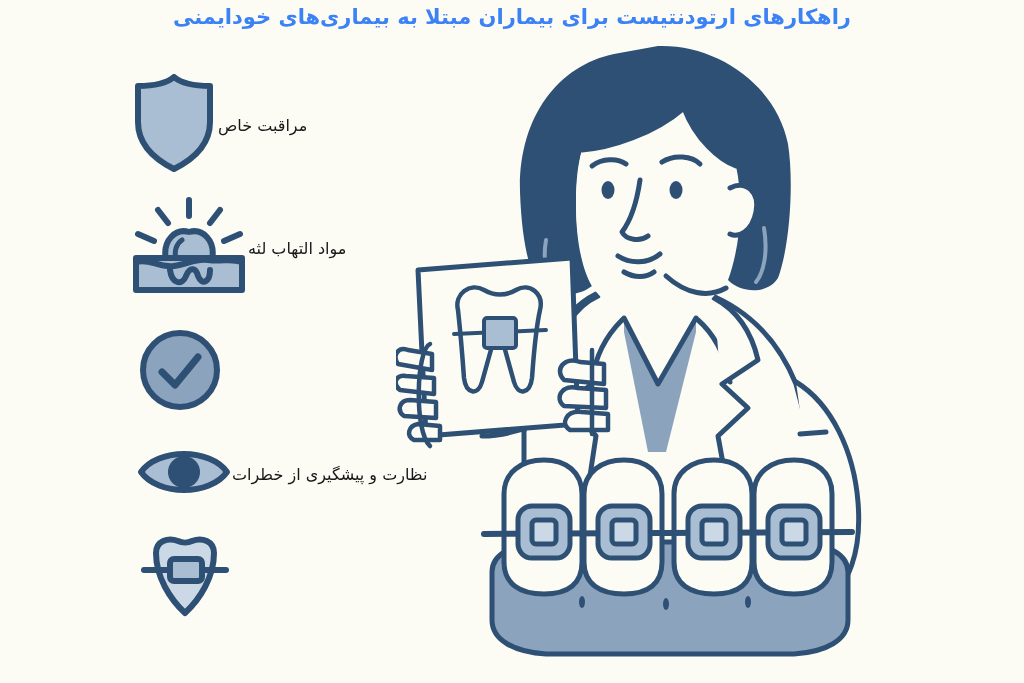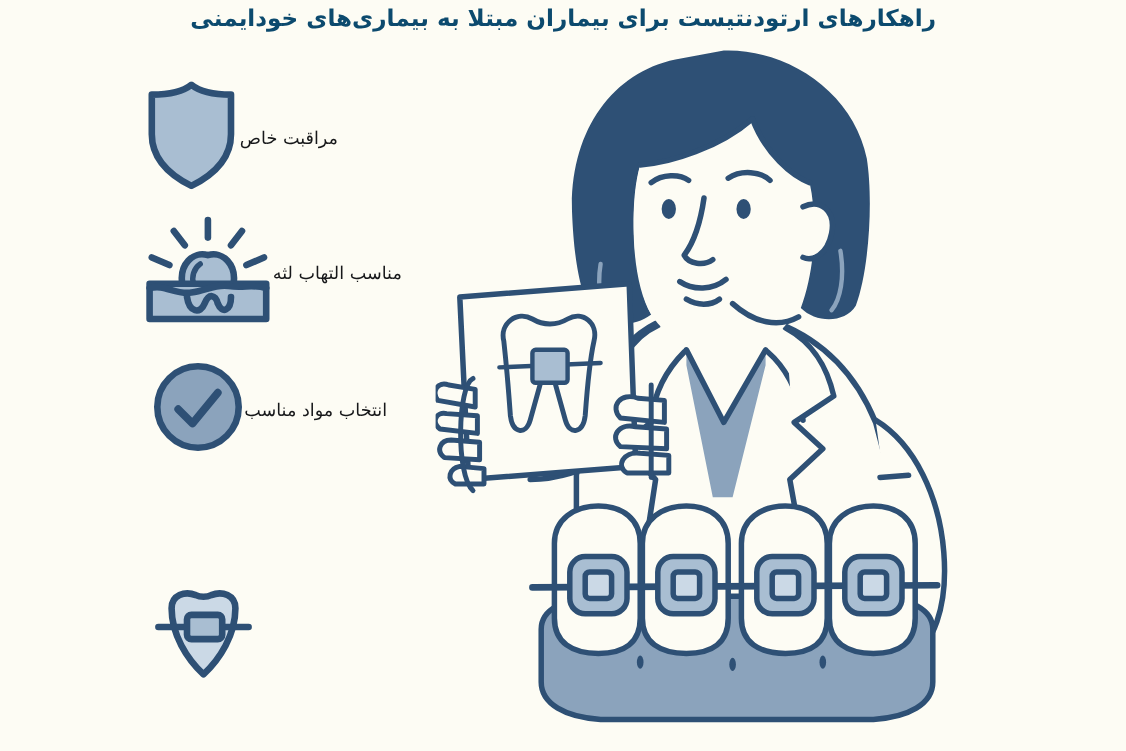--- a/index.html
+++ b/index.html
@@ -19,21 +19,21 @@
   #title {
     position: absolute;
     top: 2px;
     left: 0;
     width: 1024px;
     text-align: center;
     font-family: "DejaVu Sans", "Liberation Sans", sans-serif;
     font-weight: 700;
     font-size: 21px;
     line-height: 30px;
-    color: #0c4a6e;
+    color: #3b82f6;
     direction: rtl;
     letter-spacing: 0px;
     white-space: pre-line;
   }
   .item {
     position: absolute;
     display: flex;
     flex-direction: row-reverse;
     align-items: center;
     direction: rtl;
@@ -227,33 +227,41 @@
         </g>
 
         <path d="M36 64 C32 44 46 32 59 36 C72 32 86 44 82 64 Z" fill="#a9bed2" stroke="#2e5075" stroke-width="6" stroke-linejoin="round"></path>
         <path d="M52 44 C46 48 44 56 46 62" fill="none" stroke="#2e5075" stroke-width="5" stroke-linecap="round"></path>
 
         <path d="M6 62 L112 62 L112 94 L6 94 Z" fill="#a9bed2" stroke="#2e5075" stroke-width="6" stroke-linejoin="round"></path>
         <path d="M6 66 C20 62 28 72 44 70 C58 68 66 62 78 64 C92 66 100 62 112 66" fill="none" stroke="#2e5075" stroke-width="6" stroke-linecap="round"></path>
         <path d="M40 74 C42 88 52 90 56 80 C60 70 66 72 68 80 C72 90 80 86 80 74" fill="none" stroke="#2e5075" stroke-width="6" stroke-linecap="round" stroke-linejoin="round"></path>
       </svg>
     </span>
-    <span class="item-label">مناسب التهاب لثه</span>
+    <span class="item-label">مواد التهاب لثه</span>
   </div>
 
   <div class="item" id="i3">
     <span class="item-icon">
       <svg width="84" height="84" viewBox="0 0 84 84" xmlns="http://www.w3.org/2000/svg">
         <circle cx="42" cy="42" r="37" fill="#8ba3bc" stroke="#2e5075" stroke-width="6"></circle>
         <path d="M24 44 L37 57 L60 29" fill="none" stroke="#2e5075" stroke-width="7" stroke-linecap="round" stroke-linejoin="round"></path>
       </svg>
     </span>
-    <span class="item-label">انتخاب مواد مناسب</span>
-  </div>
-
+  </div>
+
+  <div class="item" id="i4">
+    <span class="item-icon">
+      <svg width="96" height="64" viewBox="0 0 96 64" xmlns="http://www.w3.org/2000/svg">
+        <path d="M5 32 C22 8 74 8 91 32 C74 56 22 56 5 32 Z" fill="#a9bed2" stroke="#2e5075" stroke-width="6" stroke-linejoin="round"></path>
+        <circle cx="48" cy="32" r="16" fill="#2e5075" stroke="none"></circle>
+      </svg>
+    </span>
+    <span class="item-label">نظارت و پیشگیری از خطرات</span>
+  </div>
 
   <div class="item" id="i5">
     <span class="item-icon">
       <svg width="94" height="86" viewBox="0 0 94 86" xmlns="http://www.w3.org/2000/svg">
         <path d="M18 20 C18 8 30 4 40 8 C44 10 50 10 54 8 C64 4 76 8 76 20
                  C76 44 62 66 47 80 C32 66 18 44 18 20 Z" fill="#cbd9e6" stroke="#2e5075" stroke-width="6" stroke-linejoin="round"></path>
         <line x1="6" y1="37" x2="88" y2="37" stroke="#2e5075" stroke-width="6" stroke-linecap="round"></line>
         <rect x="32" y="26" width="32" height="22" rx="4" fill="#a9bed2" stroke="#2e5075" stroke-width="6"></rect>
       </svg>
     </span>

